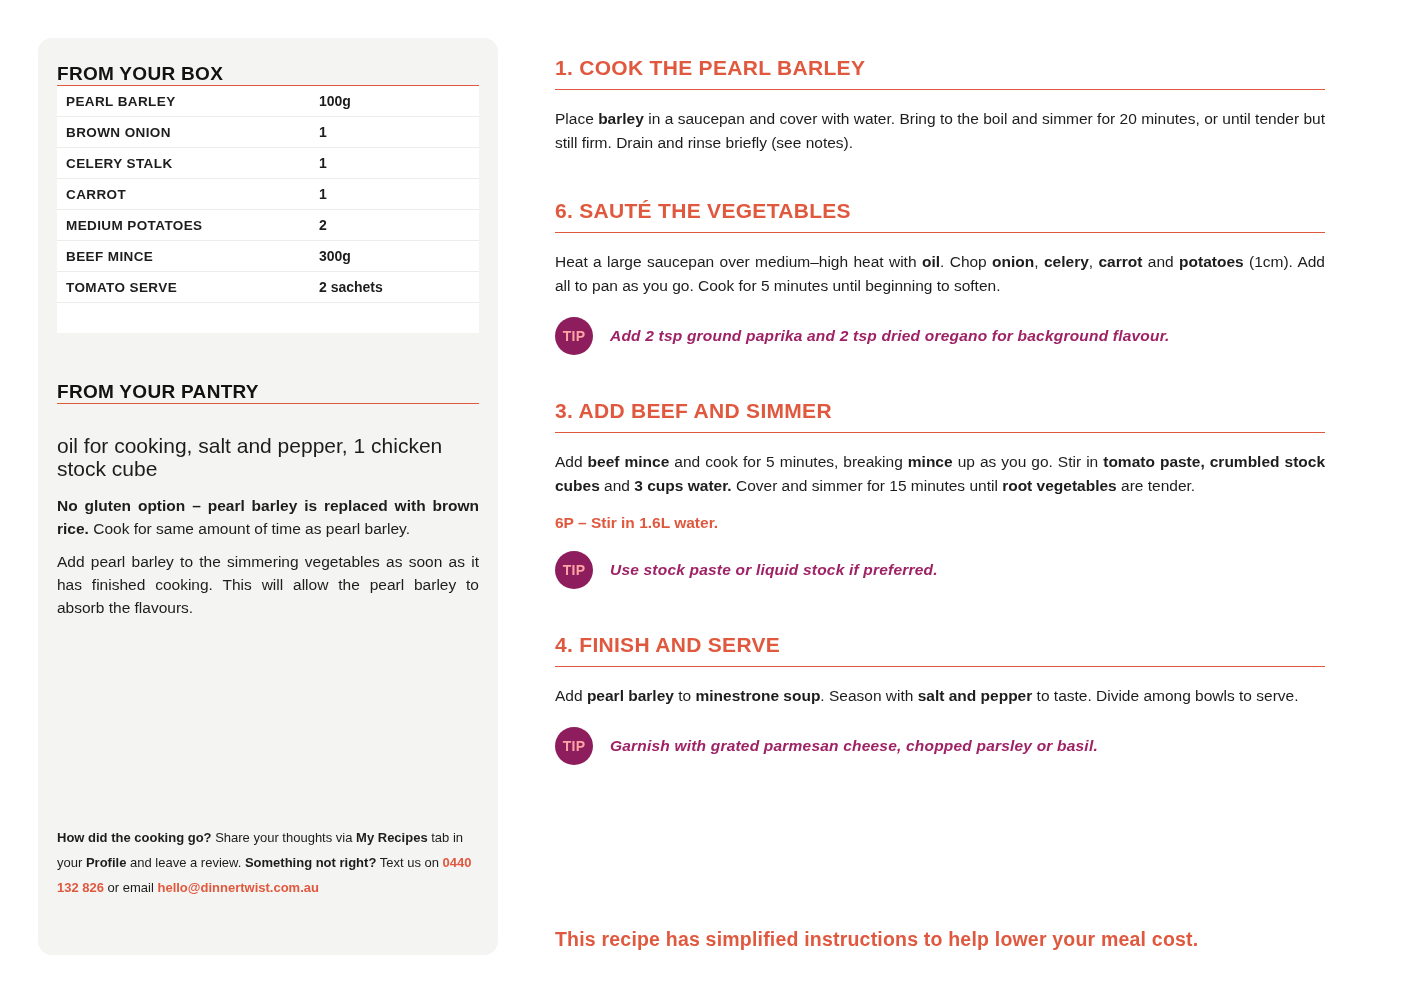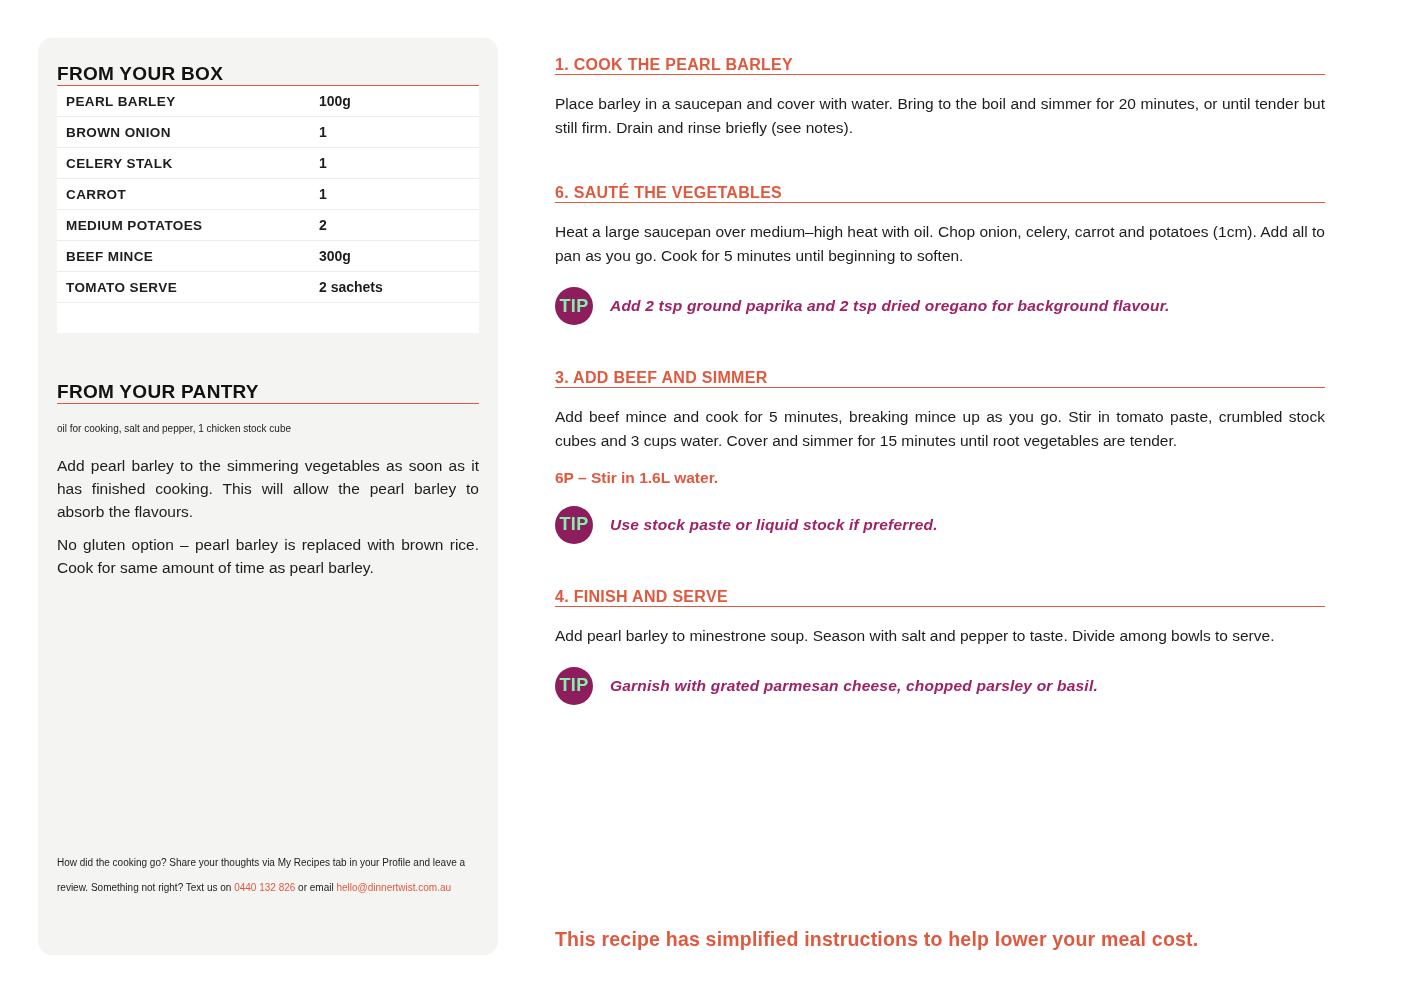--- a/index.html
+++ b/index.html
@@ -31,52 +31,52 @@
   .mt-section{margin-top:48px;}
   .box-table{width:100%;}
   .box-row{
     display:flex;align-items:center;height:31px;background:#ffffff;
     border-bottom:1px solid var(--row-sep);padding-left:9px;
   }
   .box-row:last-child{border-bottom:none;}
   .box-row.empty{height:30px;}
   .box-label{flex:1;font-size:13.5px;font-weight:700;letter-spacing:.4px;}
   .box-value{width:160px;font-size:14px;font-weight:700;}
-  .pantry-text{margin-top:13px;font-size:10px;line-height:23px;}
+  .pantry-text{margin-top:30px;font-size:21px;line-height:23px;}
   .notes-para{margin-top:14px;font-size:15.5px;line-height:23px;text-align:justify;}
   .notes-para + .notes-para{margin-top:10px;}
   .side-footer{
     position:absolute;left:19px;right:19px;bottom:55px;
-    font-size:10px;line-height:25px;
+    font-size:13px;line-height:25px;
   }
   
   .main{position:absolute;left:555px;top:56px;width:770px;}
   .step{margin-bottom:44px;}
   .step-title{
-    font-size:16px;font-weight:700;color:var(--accent);letter-spacing:.3px;
-    border-bottom:1.5px solid var(--accent-line);
+    font-size:21px;font-weight:700;color:var(--accent);letter-spacing:.3px;
+    padding-bottom:9px;border-bottom:1.5px solid var(--accent-line);
   }
   .step-body{margin-top:17px;font-size:15.5px;line-height:24px;text-align:justify;}
   .step-note{margin-top:14px;font-size:15.5px;font-weight:700;color:var(--accent);}
   .tip-row{display:flex;align-items:center;gap:17px;margin-top:19px;}
   .tip-badge{
     width:38px;height:38px;border-radius:50%;background:var(--tip-badge);
-    color:#86efac;font-size:18px;font-weight:700;letter-spacing:.3px;
+    color:#fca5a5;font-size:14px;font-weight:700;letter-spacing:.3px;
     display:flex;align-items:center;justify-content:center;flex:0 0 38px;
   }
   .tip-text{
     color:var(--tip-text);font-size:15.5px;font-weight:700;font-style:italic;
     letter-spacing:.2px;
   }
   .bottom-note{
     position:absolute;left:555px;top:928px;width:790px;
     font-size:19.5px;font-weight:700;color:var(--accent);letter-spacing:.2px;
   }
   
-  .rs-b{font-weight:400;margin-top:12px;}
+  .rs-b{font-weight:700;margin-top:12px;}
   .rs-c-accent{color:var(--accent);}
 </style>
 </head>
 <body>
 
 <aside class="sidebar">
 
   <div class="side-title mt-first">FROM YOUR BOX</div>
 
   <div class="box-table">
@@ -107,22 +107,22 @@
     <div class="box-row">
       <span class="box-label">TOMATO SERVE</span>
       <span class="box-value">2 sachets</span>
     </div>
     <div class="box-row empty"></div>
   </div>
 
   <div class="side-title mt-section">FROM YOUR PANTRY</div>
   <div class="pantry-text">oil for cooking, salt and pepper, 1 chicken stock cube</div>
 
+  <div class="notes-para"><span class="rs-b">No gluten option – pearl barley is replaced with brown rice.</span><span> Cook for same amount of time as pearl barley.</span></div>
   <div class="notes-para">Add pearl barley to the simmering vegetables as soon as it has finished cooking. This will allow the pearl barley to absorb the flavours.</div>
-  <div class="notes-para"><span class="rs-b">No gluten option – pearl barley is replaced with brown rice.</span><span> Cook for same amount of time as pearl barley.</span></div>
 
   <div class="side-footer"><span class="rs-b">How did the cooking go?</span><span> Share your thoughts via </span><span class="rs-b">My Recipes</span><span> tab in your </span><span class="rs-b">Profile</span><span> and leave a review. </span><span class="rs-b">Something not right?</span><span> Text us on </span><span class="rs-b rs-c-accent">0440 132 826</span><span> or email </span><span class="rs-b rs-c-accent">hello@dinnertwist.com.au</span></div>
 </aside>
 
 <main class="main">
 
   <section class="step">
     <div class="step-title">1. COOK THE PEARL BARLEY</div>
     <p class="step-body"><span>Place </span><span class="rs-b">barley</span><span> in a saucepan and cover with water. Bring to the boil and simmer for 20 minutes, or until tender but still firm. Drain and rinse briefly (see notes).</span></p>
   </section>

